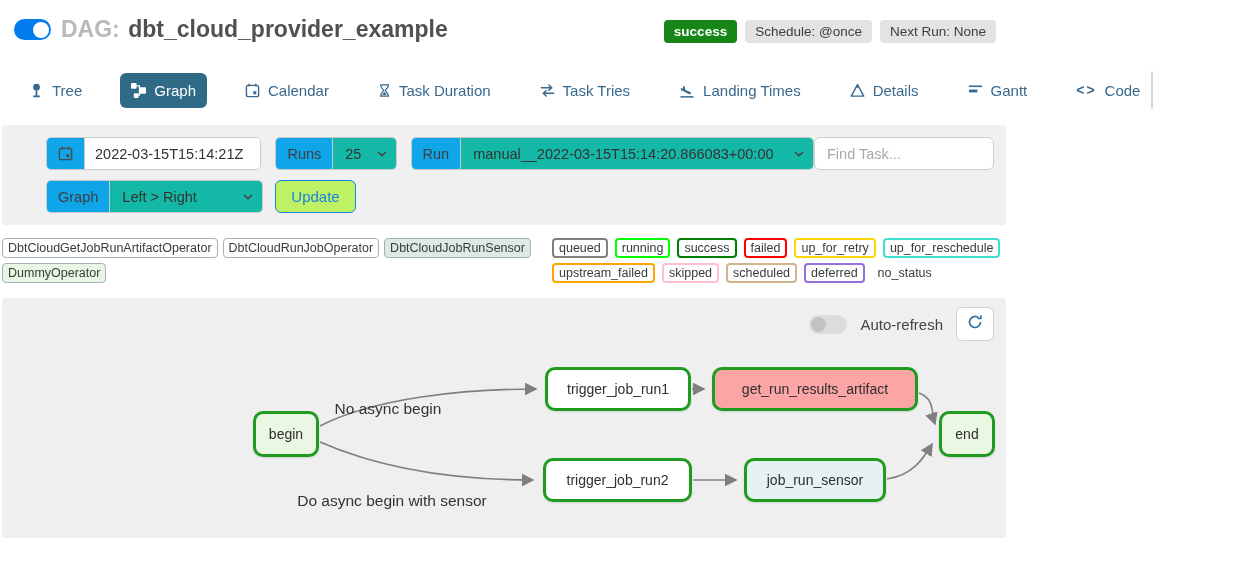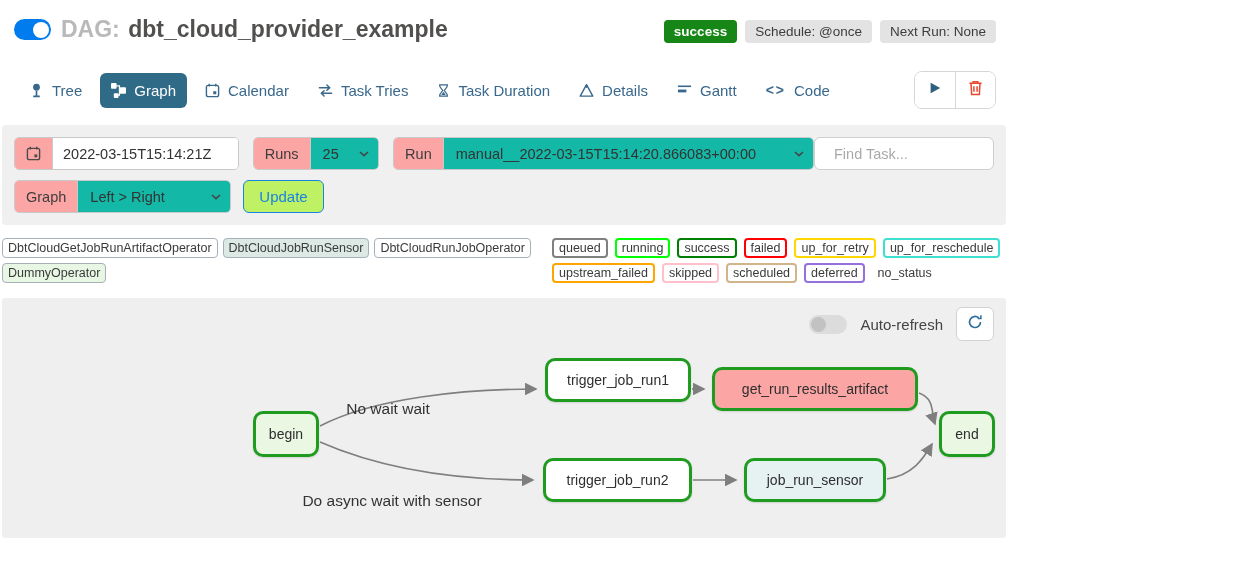--- a/index.html
+++ b/index.html
@@ -14,41 +14,41 @@
   .toggle { width:37px; height:21px; border-radius:11px; background:#017cee; position:relative; cursor:pointer; flex:0 0 auto; }
   .toggle .knob { position:absolute; top:2.5px; right:2.5px; width:16px; height:16px; border-radius:50%; background:#fff; }
   .dag-title { font-size:23px; font-weight:700; }
   .dag-prefix { color:#b9b9b9; font-weight:600; margin-right:2px; }
   .header-right { display:flex; gap:8px; align-items:center; padding-top:4px; }
   .badge { font-size:13.5px; padding:4px 10px; border-radius:4px; background:#e3e3e3; color:#3d3d3d; white-space:nowrap; }
   .badge.success { background:#168716; color:#fff; font-weight:700; }
 
   
   .tabbar { display:flex; align-items:center; padding:0 12px 0 18px; margin-top:28px; }
-  .tabs { display:flex; align-items:center; gap:7px; }
+  .tabs { display:flex; align-items:center; gap:27px; }
   .tab { display:flex; align-items:center; gap:8px; color:#39688c; font-size:15px; padding:9px 11px; border-radius:6px; cursor:pointer; white-space:nowrap; }
   .tab.active { background:#2f6a87; color:#fff; }
   .tab .ticon { display:inline-flex; align-items:center; }
   .code-glyph { font-weight:700; letter-spacing:2px; font-size:14px; }
   .toolbar { margin-left:auto; display:flex; border:1px solid #d6d6d6; border-radius:8px; overflow:hidden; background:#fff; }
   .toolbtn { width:40px; height:36px; display:flex; align-items:center; justify-content:center; background:#fff; cursor:pointer; }
   .toolbtn + .toolbtn { border-left:1px solid #d6d6d6; }
 
   
   .filters { margin:16px 2px 0 2px; background:#f0f0f0; border-radius:4px; padding:12px 12px; }
-  .frow { display:flex; align-items:center; }
+  .frow { display:flex; align-items:center;margin-left:32px; }
   .frow + .frow { margin-top:10px; }
   .igroup { display:flex; align-items:stretch; border:1px solid #c9c9c9; border-radius:5px; overflow:hidden; background:#fff; height:33px; }
-  .iaddon { background:#fca5a5; color:#3d3d3d; font-size:14.5px; display:flex; align-items:center; padding:0 11px; border-right:1px solid #c9c9c9; }
+  .iaddon { background:#0ea5e9; color:#3d3d3d; font-size:14.5px; display:flex; align-items:center; padding:0 11px; border-right:1px solid #c9c9c9; }
   .igroup input[type=text] { border:none; outline:none; font-size:14.5px; color:#333; padding:0 10px; font-family:inherit; }
   .select-wrap { position:relative; display:flex; align-items:center; background:#14b8a6; }
   .select-wrap select { appearance:none; -webkit-appearance:none; border:none; outline:none; background:transparent; font-size:14.5px; color:#333; padding:0 26px 0 12px; height:100%; width:100%; font-family:inherit; cursor:pointer; }
   .select-wrap .caret { position:absolute; right:9px; pointer-events:none; display:flex; }
   .gap { width:14px; flex:0 0 auto; }
-  .find-task { margin-left:auto; height:33px; width:180px; border:1px solid #cfcfcf; border-radius:6px; font-size:14.5px; padding:0 19px; color:#333; outline:none; background:#fff; font-family:inherit; }
+  .find-task { margin-left:auto; height:33px; width:180px; border:1px solid #cfcfcf; border-radius:6px; font-size:14.5px; padding:0 12px; color:#333; outline:none; background:#fff; font-family:inherit; }
   .find-task::placeholder { color:#a9a9a9; }
   .update-btn { margin-left:12px; height:33px; padding:0 15px; background:#bef264; border:1px solid #1a82e2; color:#1a82e2; font-size:15px; border-radius:6px; cursor:pointer; font-family:inherit; }
 
   
   .legend { display:flex; align-items:flex-start; margin:13px 0 0 2px; }
   .op-badges { display:flex; flex-wrap:wrap; gap:5px 5px; width:546px; flex:0 0 auto; }
   .op-badge { border:1px solid #a6b0b7; border-radius:4px; font-size:12.5px; color:#3a3a3a; padding:2px 5px; white-space:nowrap; }
   .state-badges { display:flex; flex-wrap:wrap; gap:5px 7px; width:675px; margin-left:4px; align-items:center; }
   .state-badge { border-width:2px; border-style:solid; border-radius:4px; background:#fff; font-size:12.5px; color:#3a3a3a; padding:1px 5px; white-space:nowrap; }
   .state-badge.no-border { border:none; background:transparent; padding:1px 2px 1px 6px; }
@@ -113,35 +113,44 @@
             <svg viewBox="0 0 16 16" width="15" height="15" fill="none" stroke="currentColor" stroke-width="1.5">
               <rect x="1.5" y="2.5" width="13" height="12" rx="2"></rect>
               <path d="M4.5 0.8v3M11.5 0.8v3"></path>
               <rect x="8.8" y="8.8" width="3.2" height="3.2" fill="currentColor" stroke="none"></rect>
             </svg>
           </span>
           <span>Calendar</span>
         </div>
         <div class="tab">
           <span class="ticon">
+            <svg viewBox="0 0 16 16" width="13" height="15" fill="none" stroke="currentColor" stroke-width="1.5">
+              <path d="M2.5 1.2h11M2.5 14.8h11M3.5 1.2v2l3.5 4.8-3.5 4.8v2M12.5 1.2v2L9 8l3.5 4.8v2"></path>
+              <path d="M5.2 13.4h5.6L8 9.6z" fill="currentColor" stroke="none"></path>
+            </svg>
+          </span>
+          <span>Task Duration</span>
+        </div>
+        <div class="tab">
+          <span class="ticon">
             <svg viewBox="0 0 16 16" width="15" height="15" fill="none" stroke="currentColor" stroke-width="1.6" stroke-linecap="round" stroke-linejoin="round">
               <path d="M1.5 5h10.5M9.5 2.2L12.5 5l-3 2.8"></path>
               <path d="M14.5 11H4M6.5 8.2L3.5 11l3 2.8"></path>
             </svg>
           </span>
           <span>Task Tries</span>
         </div>
         <div class="tab">
           <span class="ticon">
-            <svg viewBox="0 0 16 16" width="13" height="15" fill="none" stroke="currentColor" stroke-width="1.5">
-              <path d="M2.5 1.2h11M2.5 14.8h11M3.5 1.2v2l3.5 4.8-3.5 4.8v2M12.5 1.2v2L9 8l3.5 4.8v2"></path>
-              <path d="M5.2 13.4h5.6L8 9.6z" fill="currentColor" stroke="none"></path>
-            </svg>
-          </span>
-          <span>Task Duration</span>
+            <svg viewBox="0 0 16 16" width="16" height="15" fill="currentColor">
+              <path d="M1 14h14v1.6H1z"></path>
+              <path d="M1.3 5.2l2.2 1 .5-3.2 1.4.6.9 3.8 4.5 1.9c1.1.5 1.7 1.3 1.4 2-.3.7-1.3.8-2.3.4L1.6 7.5z"></path>
+            </svg>
+          </span>
+          <span>Landing Times</span>
         </div>
         <div class="tab">
           <span class="ticon">
             <svg viewBox="0 0 16 16" width="15" height="15" fill="none" stroke="currentColor" stroke-width="1.5" stroke-linejoin="round">
               <path d="M8 1.8L14.7 14H1.3z"></path>
               <path d="M8 2v3.2"></path>
             </svg>
           </span>
           <span>Details</span>
         </div>
@@ -232,22 +241,22 @@
           </span>
         </span>
       </div>
       <button class="update-btn">Update</button>
     </div>
   </div>
 
   <div class="legend">
     <div class="op-badges" id="op-badges">
         <span class="op-badge" style="background: rgb(255, 255, 255);">DbtCloudGetJobRunArtifactOperator</span>
+        <span class="op-badge" style="background: rgb(255, 255, 255);">DbtCloudRunJobOperator</span>
         <span class="op-badge" style="background: rgb(220, 233, 229);">DbtCloudJobRunSensor</span>
-        <span class="op-badge" style="background: rgb(255, 255, 255);">DbtCloudRunJobOperator</span>
         <span class="op-badge" style="background: rgb(232, 247, 228);">DummyOperator</span>
       </div>
     <div class="state-badges" id="state-badges">
         <span class="state-badge" style="border-color: gray;">queued</span>
         <span class="state-badge" style="border-color: lime;">running</span>
         <span class="state-badge" style="border-color: green;">success</span>
         <span class="state-badge" style="border-color: red;">failed</span>
         <span class="state-badge" style="border-color: gold;">up_for_retry</span>
         <span class="state-badge" style="border-color: turquoise;">up_for_reschedule</span>
         <span class="state-badge" style="border-color: orange;">upstream_failed</span>
@@ -280,22 +289,22 @@
         </marker>
       </defs>
     <path d="M318,128 C372,100 462,91 534,91" fill="none" stroke="#7f7f7f" stroke-width="1.6" marker-end="url(#arrow)"></path>
         <path d="M318,144 C382,172 456,182 531,182" fill="none" stroke="#7f7f7f" stroke-width="1.6" marker-end="url(#arrow)"></path>
         <path d="M690,91 L702,91" fill="none" stroke="#7f7f7f" stroke-width="1.6" marker-end="url(#arrow)"></path>
         <path d="M691,182 L734,182" fill="none" stroke="#7f7f7f" stroke-width="1.6" marker-end="url(#arrow)"></path>
         <path d="M917,95 C933,101 929,114 933,126" fill="none" stroke="#7f7f7f" stroke-width="1.6" marker-end="url(#arrow)"></path>
         <path d="M885,181 C911,177 921,161 930,146" fill="none" stroke="#7f7f7f" stroke-width="1.6" marker-end="url(#arrow)"></path>
       </svg>
   <div class="gnode" style="left: 251px; top: 113px; width: 66px; height: 46px; background: rgb(233, 247, 227); border-color: rgb(31, 156, 31);">begin</div>
-      <div class="gnode" style="left: 543px; top: 60px; width: 146px; height: 44px; background: rgb(255, 255, 255); border-color: rgb(31, 156, 31);">trigger_job_run1</div>
+      <div class="gnode" style="left: 543px; top: 69px; width: 146px; height: 44px; background: rgb(255, 255, 255); border-color: rgb(31, 156, 31);">trigger_job_run1</div>
       <div class="gnode" style="left: 710px; top: 69px; width: 206px; height: 44px; background: #fca5a5; border-color: rgb(31, 156, 31);">get_run_results_artifact</div>
       <div class="gnode" style="left: 541px; top: 160px; width: 149px; height: 44px; background: rgb(255, 255, 255); border-color: rgb(31, 156, 31);">trigger_job_run2</div>
       <div class="gnode" style="left: 742px; top: 160px; width: 142px; height: 44px; background: rgb(230, 241, 242); border-color: rgb(31, 156, 31);">job_run_sensor</div>
       <div class="gnode" style="left: 937px; top: 113px; width: 56px; height: 46px; background: rgb(233, 247, 227); border-color: rgb(31, 156, 31);">end</div>
-      <div class="edge-label" style="left: 386px; top: 102px;">No wait wait</div>
-      <div class="edge-label" style="left: 390px; top: 194px;">Do async wait with sensor</div>
+      <div class="edge-label" style="left: 386px; top: 102px;">No async begin</div>
+      <div class="edge-label" style="left: 390px; top: 194px;">Do async begin with sensor</div>
     </div>
 
 </div>
 
 </body></html>

